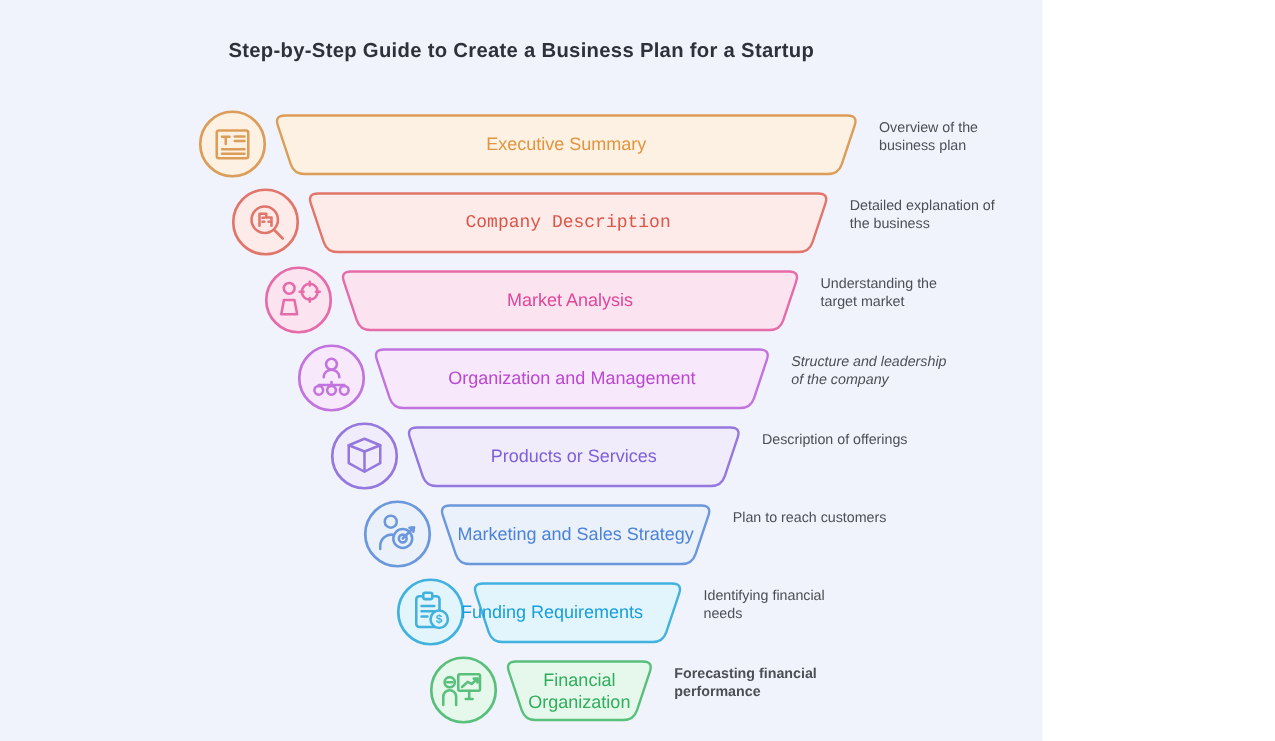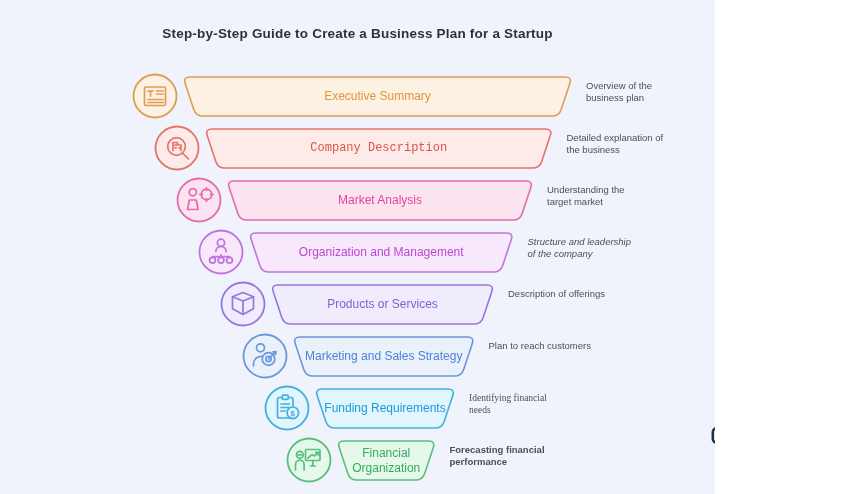--- a/index.html
+++ b/index.html
@@ -1,17 +1,17 @@
 <!DOCTYPE html>
 <html><head>
 <meta charset="utf-8">
 <style>
   html,body{margin:0;padding:0}
   .canvas{position:relative;width:695px;height:494px;background:#F0F3FB;overflow:hidden;
-          font-family:"Liberation Sans","DejaVu Sans",sans-serif;padding-left:20px;}
+          font-family:"Liberation Sans","DejaVu Sans",sans-serif;}
   .title{position:absolute;top:26px;left:0;width:100%;text-align:center;
          font-size:13.5px;font-weight:bold;letter-spacing:.2px;color:#2F3138;}
   .bar-svg{position:absolute;}
   .step-icon{position:absolute;}
   .bar-label{position:absolute;display:flex;align-items:center;justify-content:center;
              text-align:center;font-size:12px;font-weight:500;line-height:1.2;}
   .step-desc{position:absolute;width:140px;font-size:9.5px;line-height:1.3;
              color:#4C4F54;white-space:pre-line;}
   .logo{position:absolute;left:708px;top:423px;display:flex;align-items:center;gap:5px;}
   .logo-text{font-size:19px;font-weight:bold;letter-spacing:-.3px;line-height:1;}
@@ -115,22 +115,22 @@
       <svg class="step-icon" width="46" height="46" viewBox="0 0 46 46" style="left: 264px; top: 385px; color: rgb(65, 177, 222);">
         <circle cx="23" cy="23" r="21.5" fill="#E2F4FC" stroke="currentColor" stroke-width="1.8"></circle>
         <g fill="none" stroke="currentColor" stroke-width="1.7" stroke-linecap="round" stroke-linejoin="round">
           <rect x="13.5" y="12.5" width="15.5" height="20.5" rx="2"></rect>
           <rect x="18.2" y="10.2" width="6" height="4.2" rx="1.2" fill="#E2F4FC"></rect>
           <path d="M17 19 h8.5 M17 22.5 h8.5 M17 26 h4"></path>
           <circle cx="28.8" cy="27.8" r="5.8" fill="#E2F4FC"></circle>
           <text x="28.8" y="30.6" font-size="8" text-anchor="middle" fill="currentColor" stroke="none" font-weight="bold" font-family="Liberation Sans, sans-serif">$</text>
         </g>
       </svg>
-      <div class="bar-label" style="left: 321px; top: 389px; width: 128px; height: 39px; color: rgb(22, 159, 219);">Funding Requirements</div>
-      <div class="step-desc" style="left: 469px; top: 392px; font-family: Liberation Serif, serif;">Identifying financial
+      <div class="bar-label" style="left: 304px; top: 389px; width: 128px; height: 39px; color: rgb(22, 159, 219);">Funding Requirements</div>
+      <div class="step-desc" style="left: 469px; top: 392px;">Identifying financial
 needs</div>
       <svg class="bar-svg" width="102.5" height="43" style="left: 335px; top: 439px;">
         <path d="M4.2,8.6 Q2,2 9.0,2.0 L93.5,2.0 Q100.5,2 98.3,8.6 L89.7,34.4 Q87.5,41 80.5,41.0 L22.0,41.0 Q15,41 12.8,34.4 Z" fill="#E6F8EC" stroke="#58C07B" stroke-width="1.6" stroke-linejoin="round"></path>
       </svg>
       <svg class="step-icon" width="46" height="46" viewBox="0 0 46 46" style="left: 286px; top: 437px; color: rgb(88, 192, 123);">
         <circle cx="23" cy="23" r="21.5" fill="#E6F8EC" stroke="currentColor" stroke-width="1.8"></circle>
         <g fill="none" stroke="currentColor" stroke-width="1.7" stroke-linecap="round" stroke-linejoin="round">
           <rect x="19.5" y="12.5" width="14.5" height="11" rx="1"></rect>
           <path d="M22 21 l3.8 -3.4 l2.6 1.4 l4 -3.6 M32.4 15.4 h-2.6 M32.4 15.4 v2.6"></path>
           <path d="M26.8 23.5 v5.5 M24.5 29 h4.6"></path>

